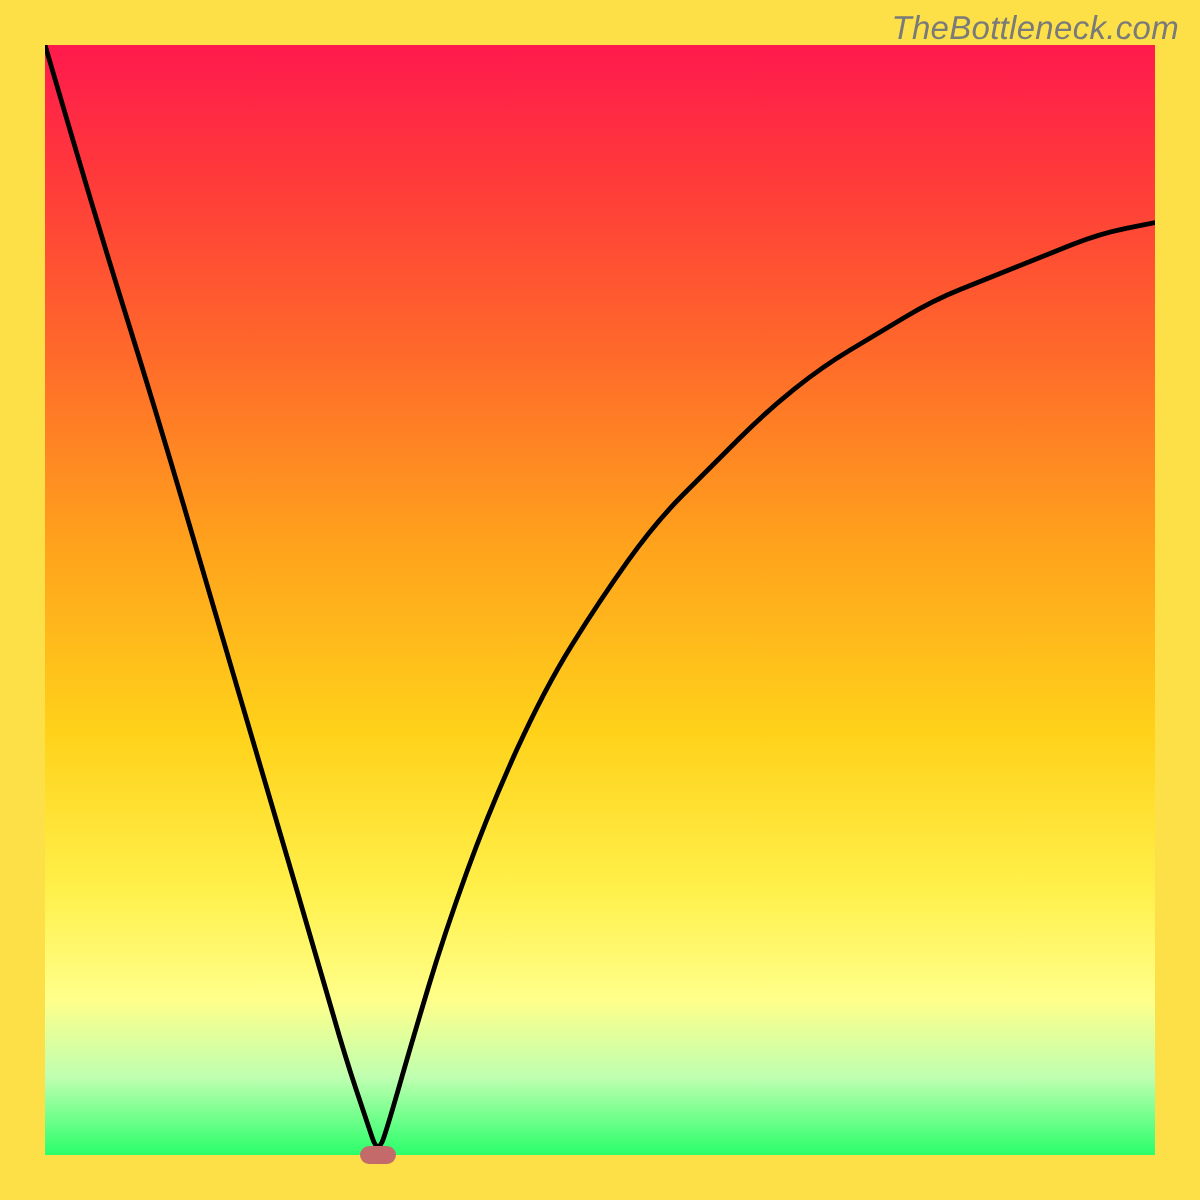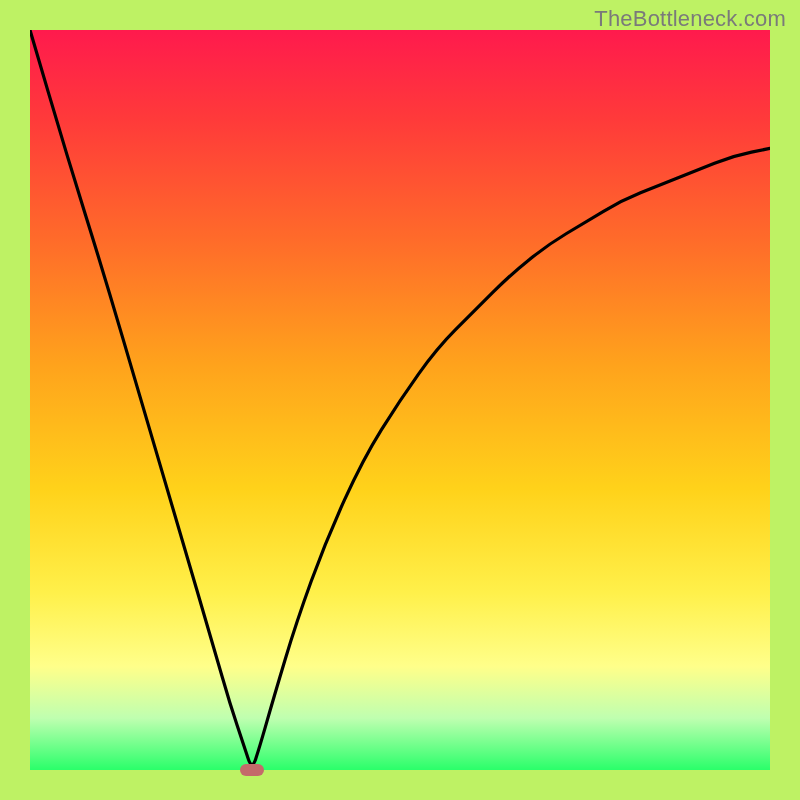--- a/index.html
+++ b/index.html
@@ -10,21 +10,22 @@
     background: #000;
     overflow: hidden;
     font-family: Arial, Helvetica, sans-serif;
   }
   .frame {
     position: absolute;
     left: 0;
     top: 0;
     width: 800px;
     height: 800px;
-    background: #bef264;
+    background: #fde047;
+    font-style: italic;
   }
   .plot {
     position: absolute;
     left: 30px;
     top: 30px;
     width: 740px;
     height: 740px;
     background: linear-gradient(
       to bottom,
       #ff1a4d 0%,

